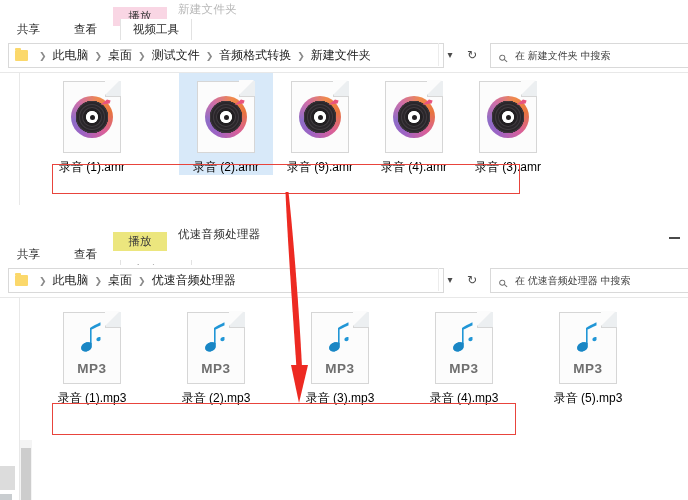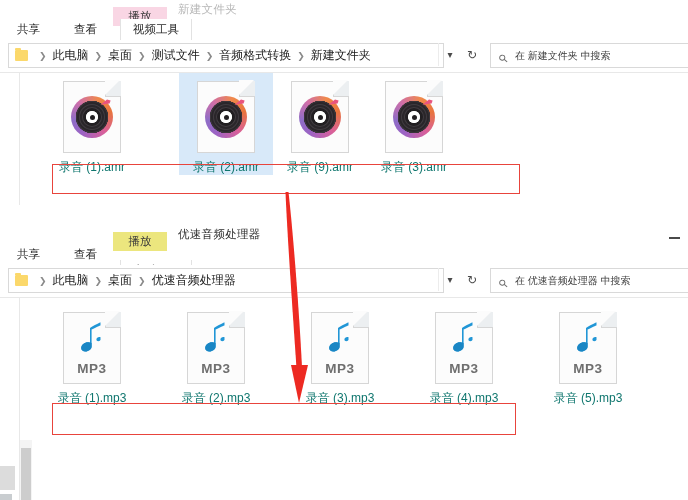--- a/index.html
+++ b/index.html
@@ -147,21 +147,21 @@
   .doc.mp3 .note{
     position:absolute;left:50%;top:8px;margin-left:-15px;width:30px;height:34px;
   }
   .doc.mp3 .mp3txt{
     position:absolute;left:0;right:0;bottom:7px;text-align:center;
     font-size:13.5px;font-weight:bold;color:#6f6f6f;letter-spacing:.5px;
     font-family:"Liberation Sans",sans-serif;
   }
 
   .fname{
-    margin-top:6px;font-size:12px;color:#0f766e;white-space:nowrap;
+    margin-top:6px;font-size:12px;color:#000000;white-space:nowrap;
     line-height:16px;
   }
 
   
   .redbox{
     position:absolute;border:1.5px solid #e8443c;background:transparent;
     pointer-events:none;
   }
   .arrow{position:absolute;pointer-events:none;}
 
@@ -259,20 +259,32 @@
             <div class="vinyl">
               <div class="vinyl-dot"></div>
               <svg class="vinyl-arm" viewBox="0 0 11 7">
                 <path d="M0.5 5.8 L7 0.6 L10.6 1.4 L9.6 4.4 Z" fill="#e8547f"></path>
               </svg>
             </div>
           </div>
           <div class="fname">录音 (9).amr</div>
         </div>
 
+        <div class="fileitem">
+          <div class="doc">
+            <div class="fold"></div>
+            <div class="vinyl">
+              <div class="vinyl-dot"></div>
+              <svg class="vinyl-arm" viewBox="0 0 11 7">
+                <path d="M0.5 5.8 L7 0.6 L10.6 1.4 L9.6 4.4 Z" fill="#e8547f"></path>
+              </svg>
+            </div>
+          </div>
+          <div class="fname">录音 (4).amr</div>
+        </div>
 
         <div class="fileitem">
           <div class="doc">
             <div class="fold"></div>
             <div class="vinyl">
               <div class="vinyl-dot"></div>
               <svg class="vinyl-arm" viewBox="0 0 11 7">
                 <path d="M0.5 5.8 L7 0.6 L10.6 1.4 L9.6 4.4 Z" fill="#e8547f"></path>
               </svg>
             </div>

